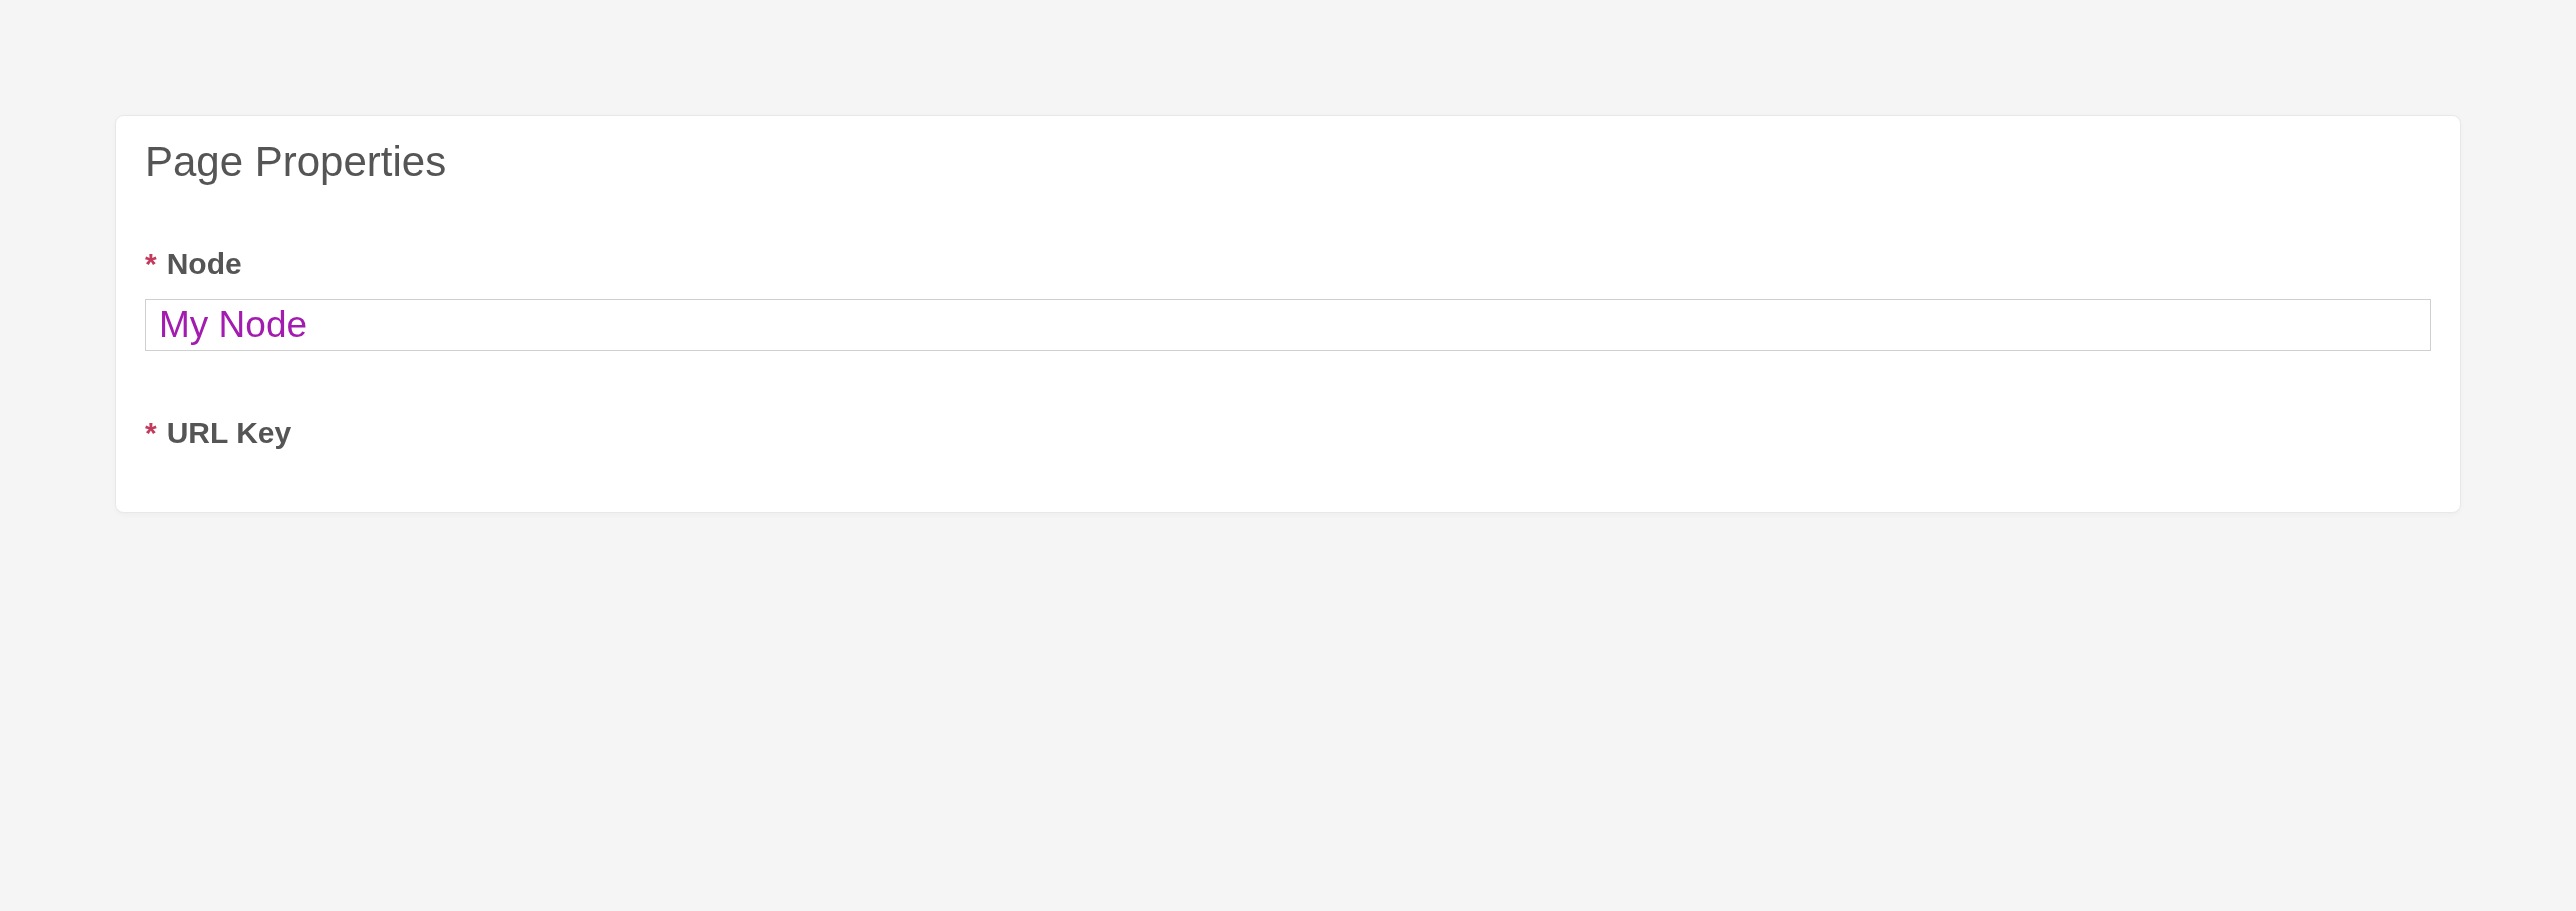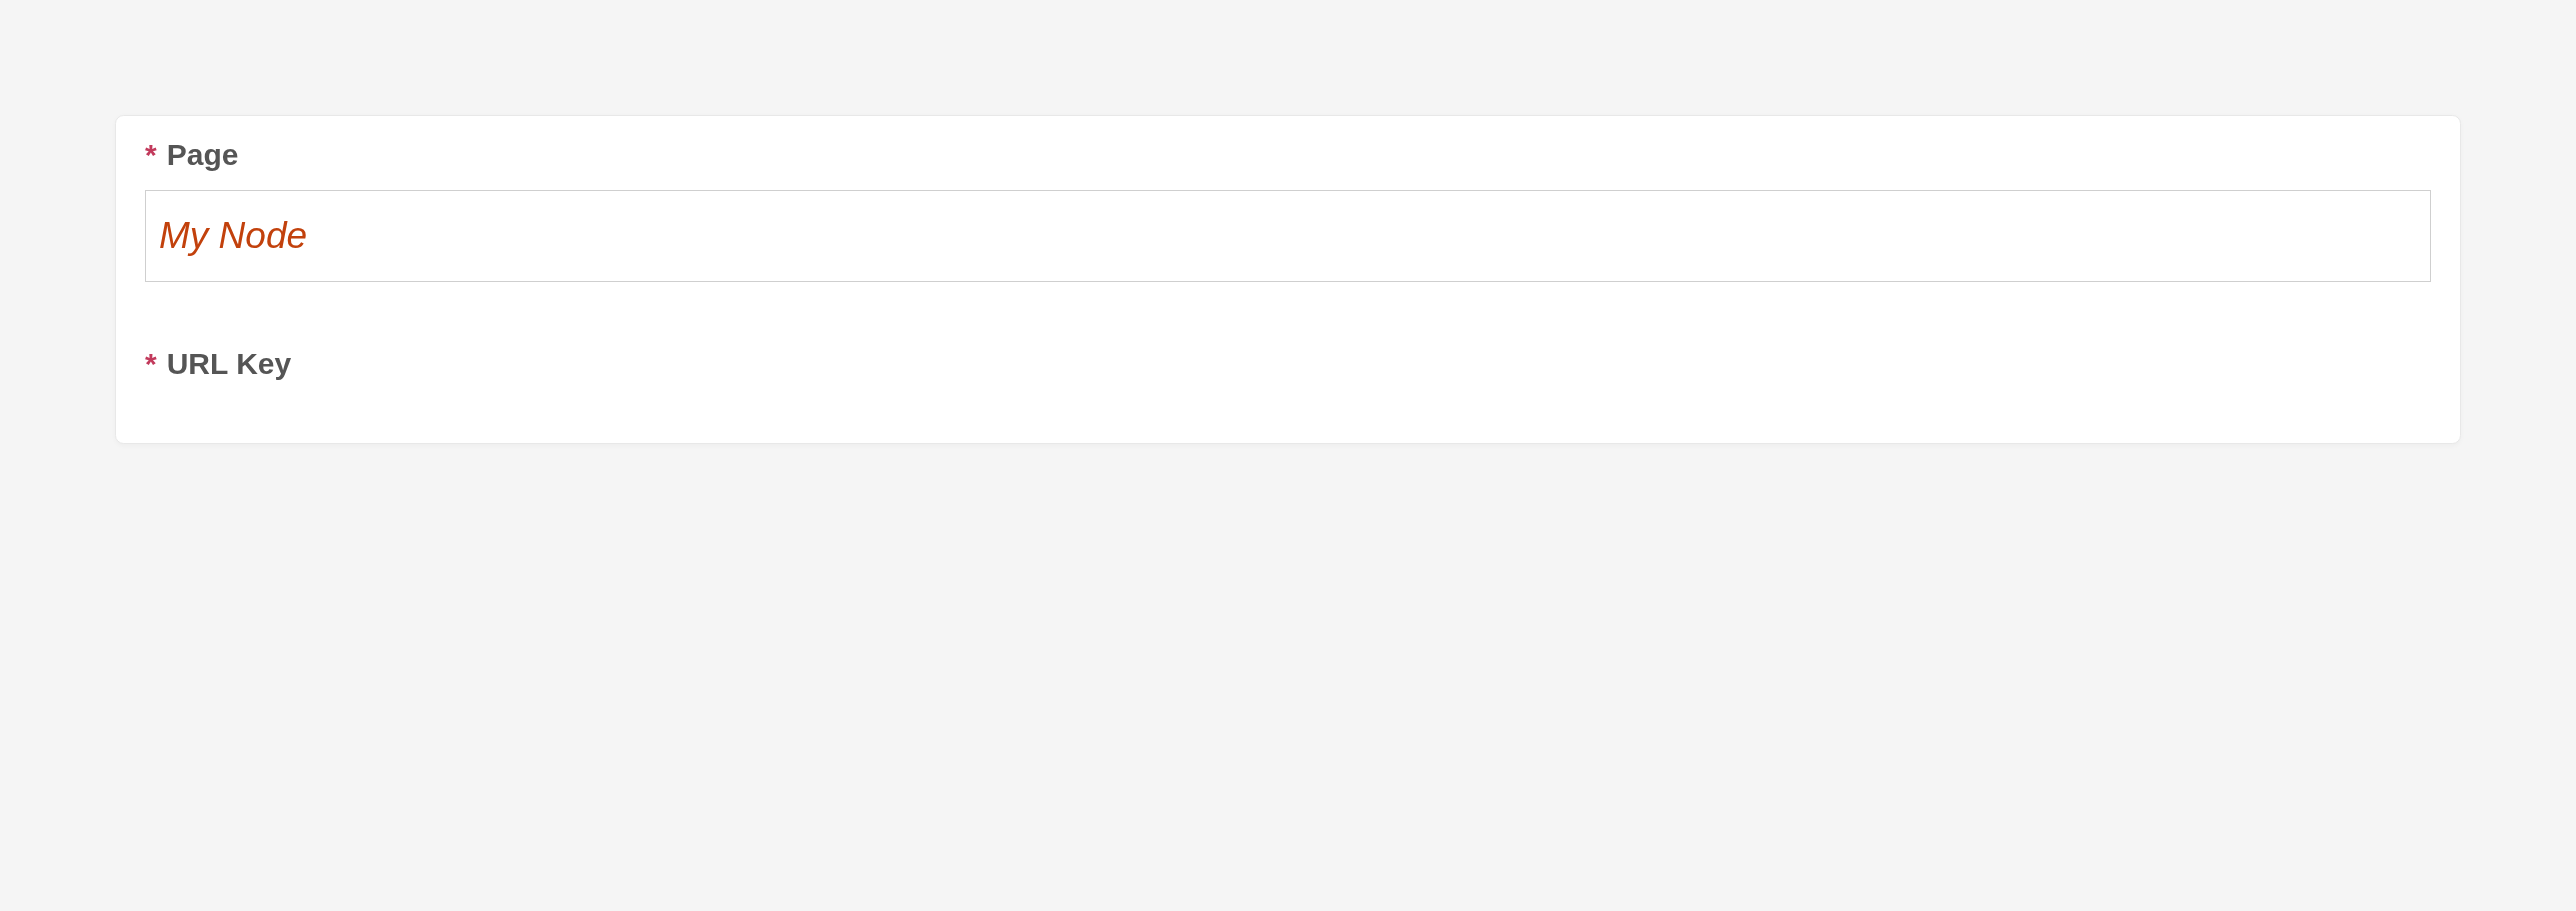--- a/index.html
+++ b/index.html
@@ -43,38 +43,38 @@
       gap: 10px;
     }
     .required-star {
       color: #c23a5c;
       font-size: 30px;
       line-height: 1;
     }
     .text-input {
       width: 100%;
       font-size: 37px;
-      color: #c2410c;
-      padding: 24px 13px;
+      color: #a21caf;
+      padding: 4px 13px;
       border: 0.7px solid #cfcfcf;
       background: #ffffff;
       outline: none;
       font-family: inherit;
-      font-style: italic;
     }
   </style>
 </head>
 <body>
 
 <div class="panel">
+  <h2 class="panel-heading">Page Properties</h2>
 
   <div class="field-group">
     <div class="field-label">
       <span class="required-star">*</span>
-      <span>Page</span>
+      <span>Node</span>
     </div>
     <input type="text" class="text-input" value="My Node" style="">
   </div>
 
   <div class="field-group">
     <div class="field-label">
       <span class="required-star">*</span>
       <span>URL Key</span>
     </div>
   </div>

